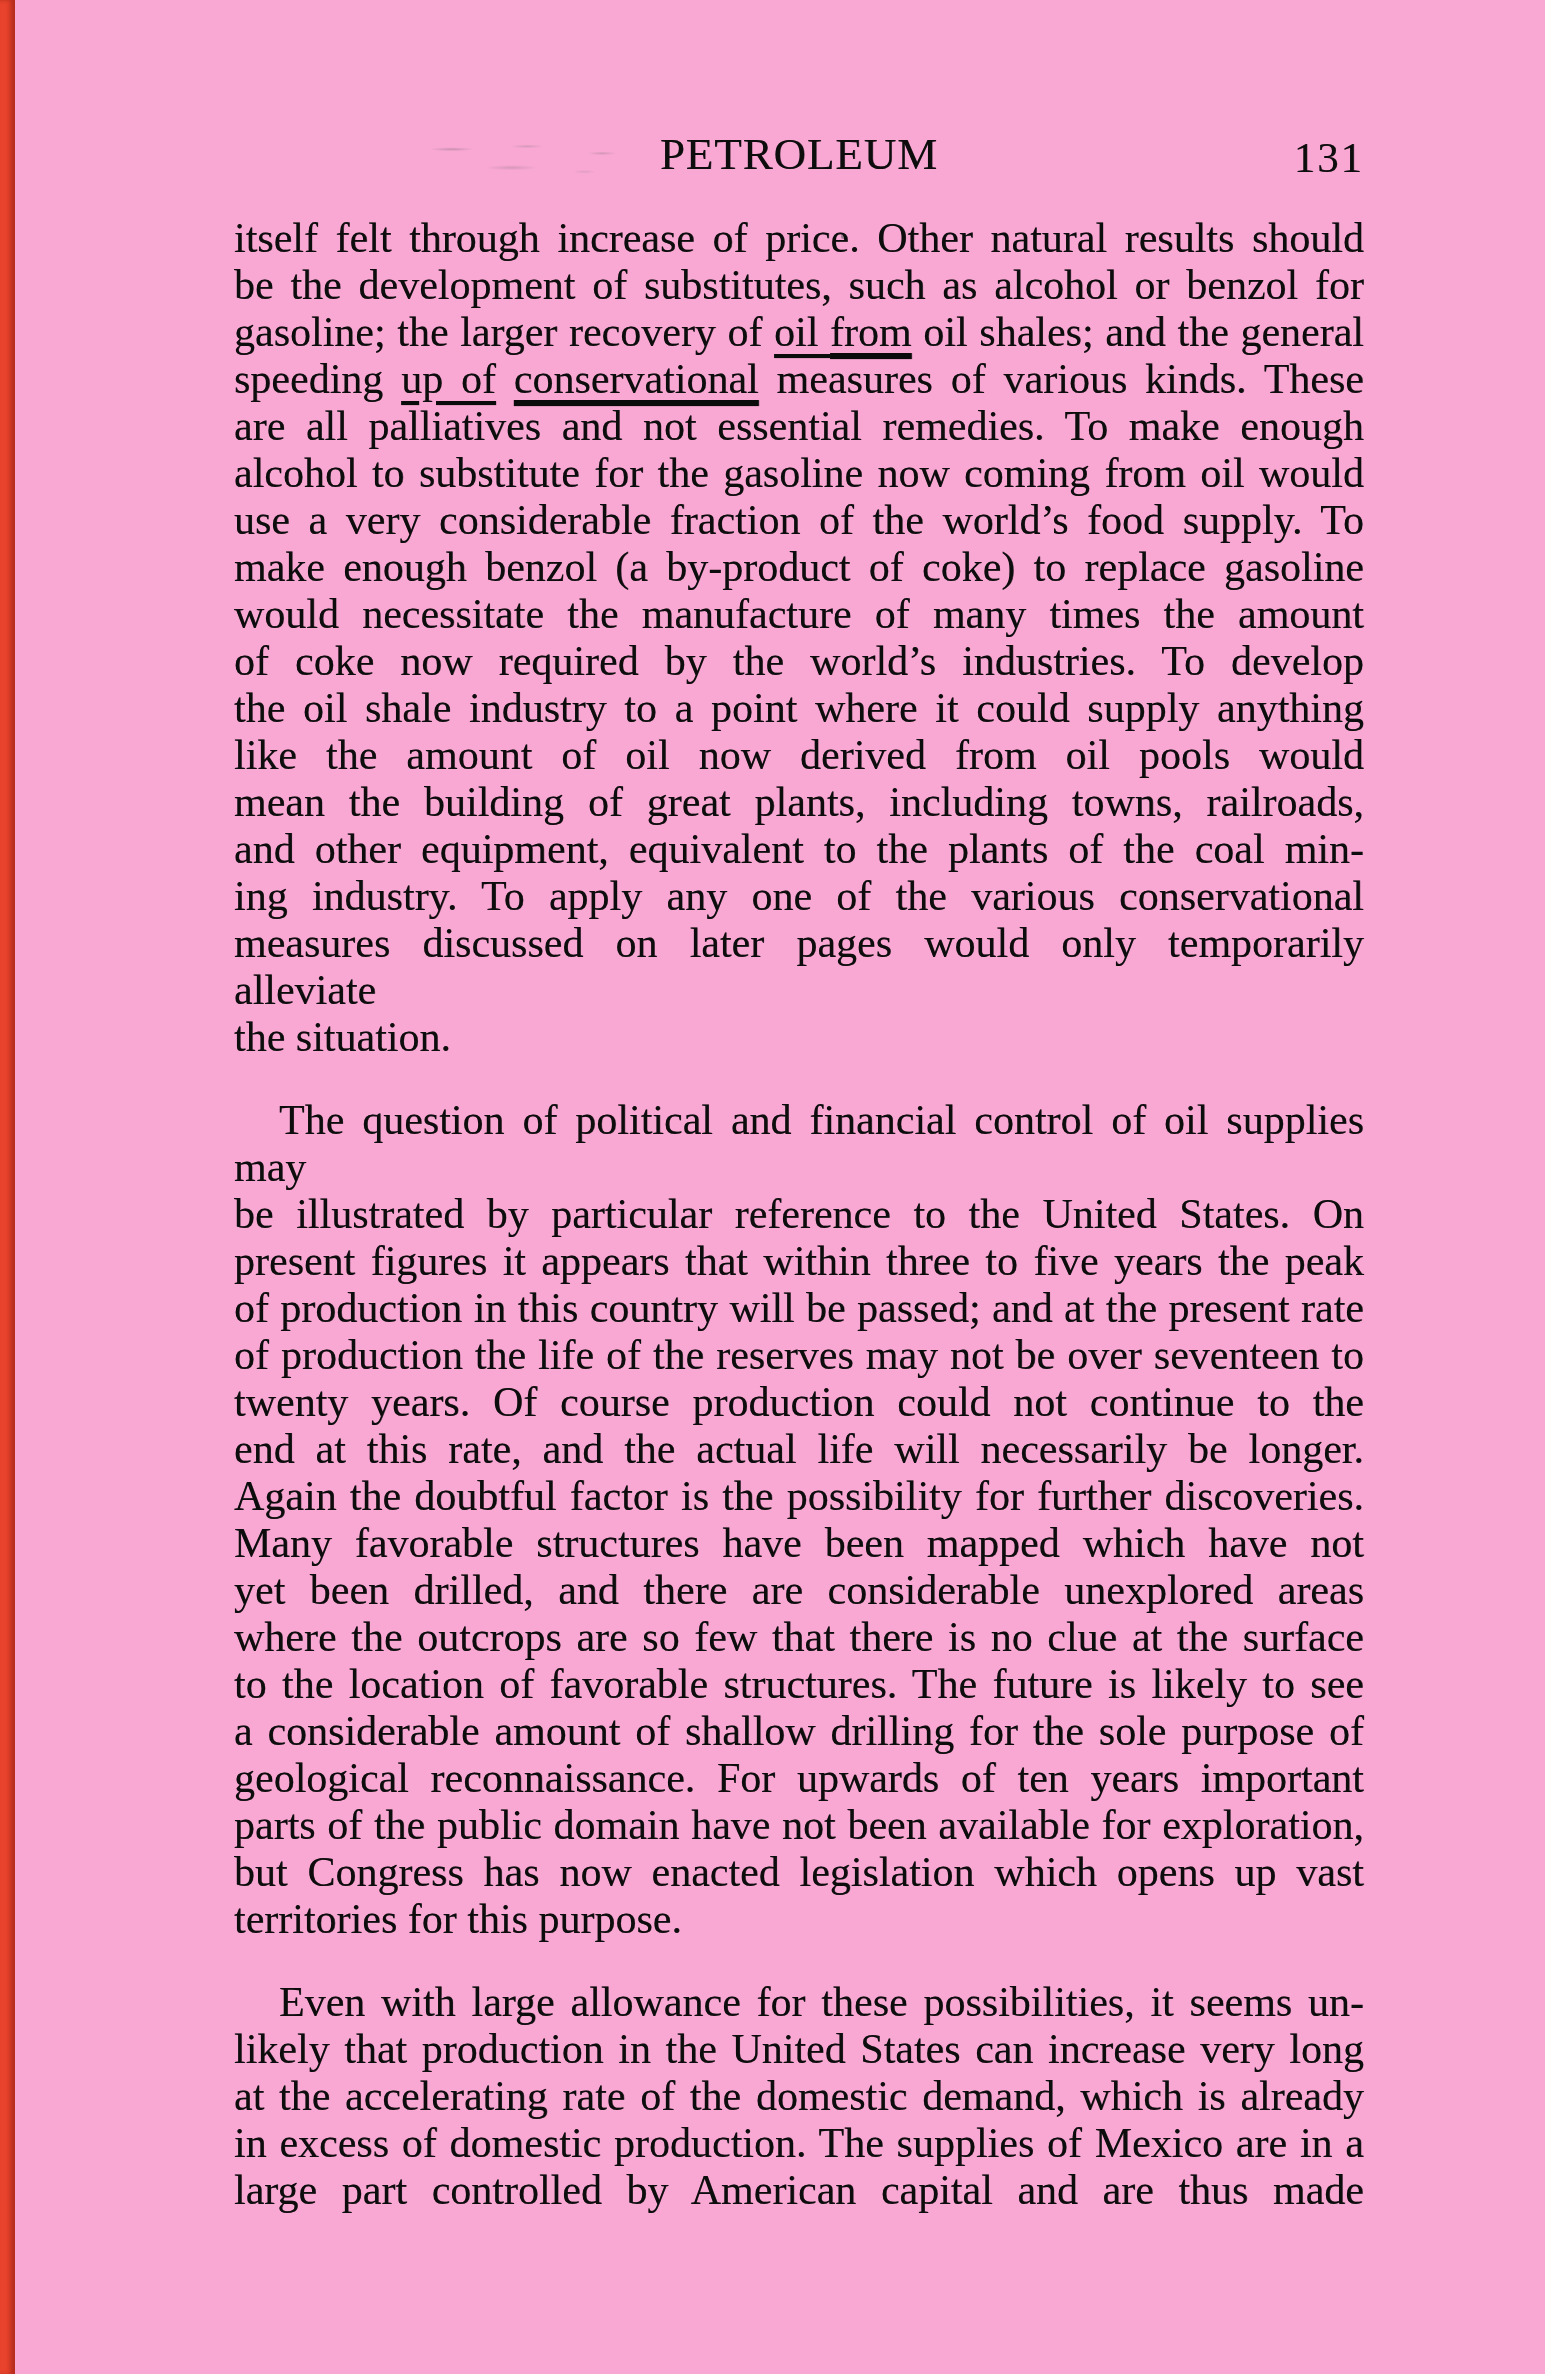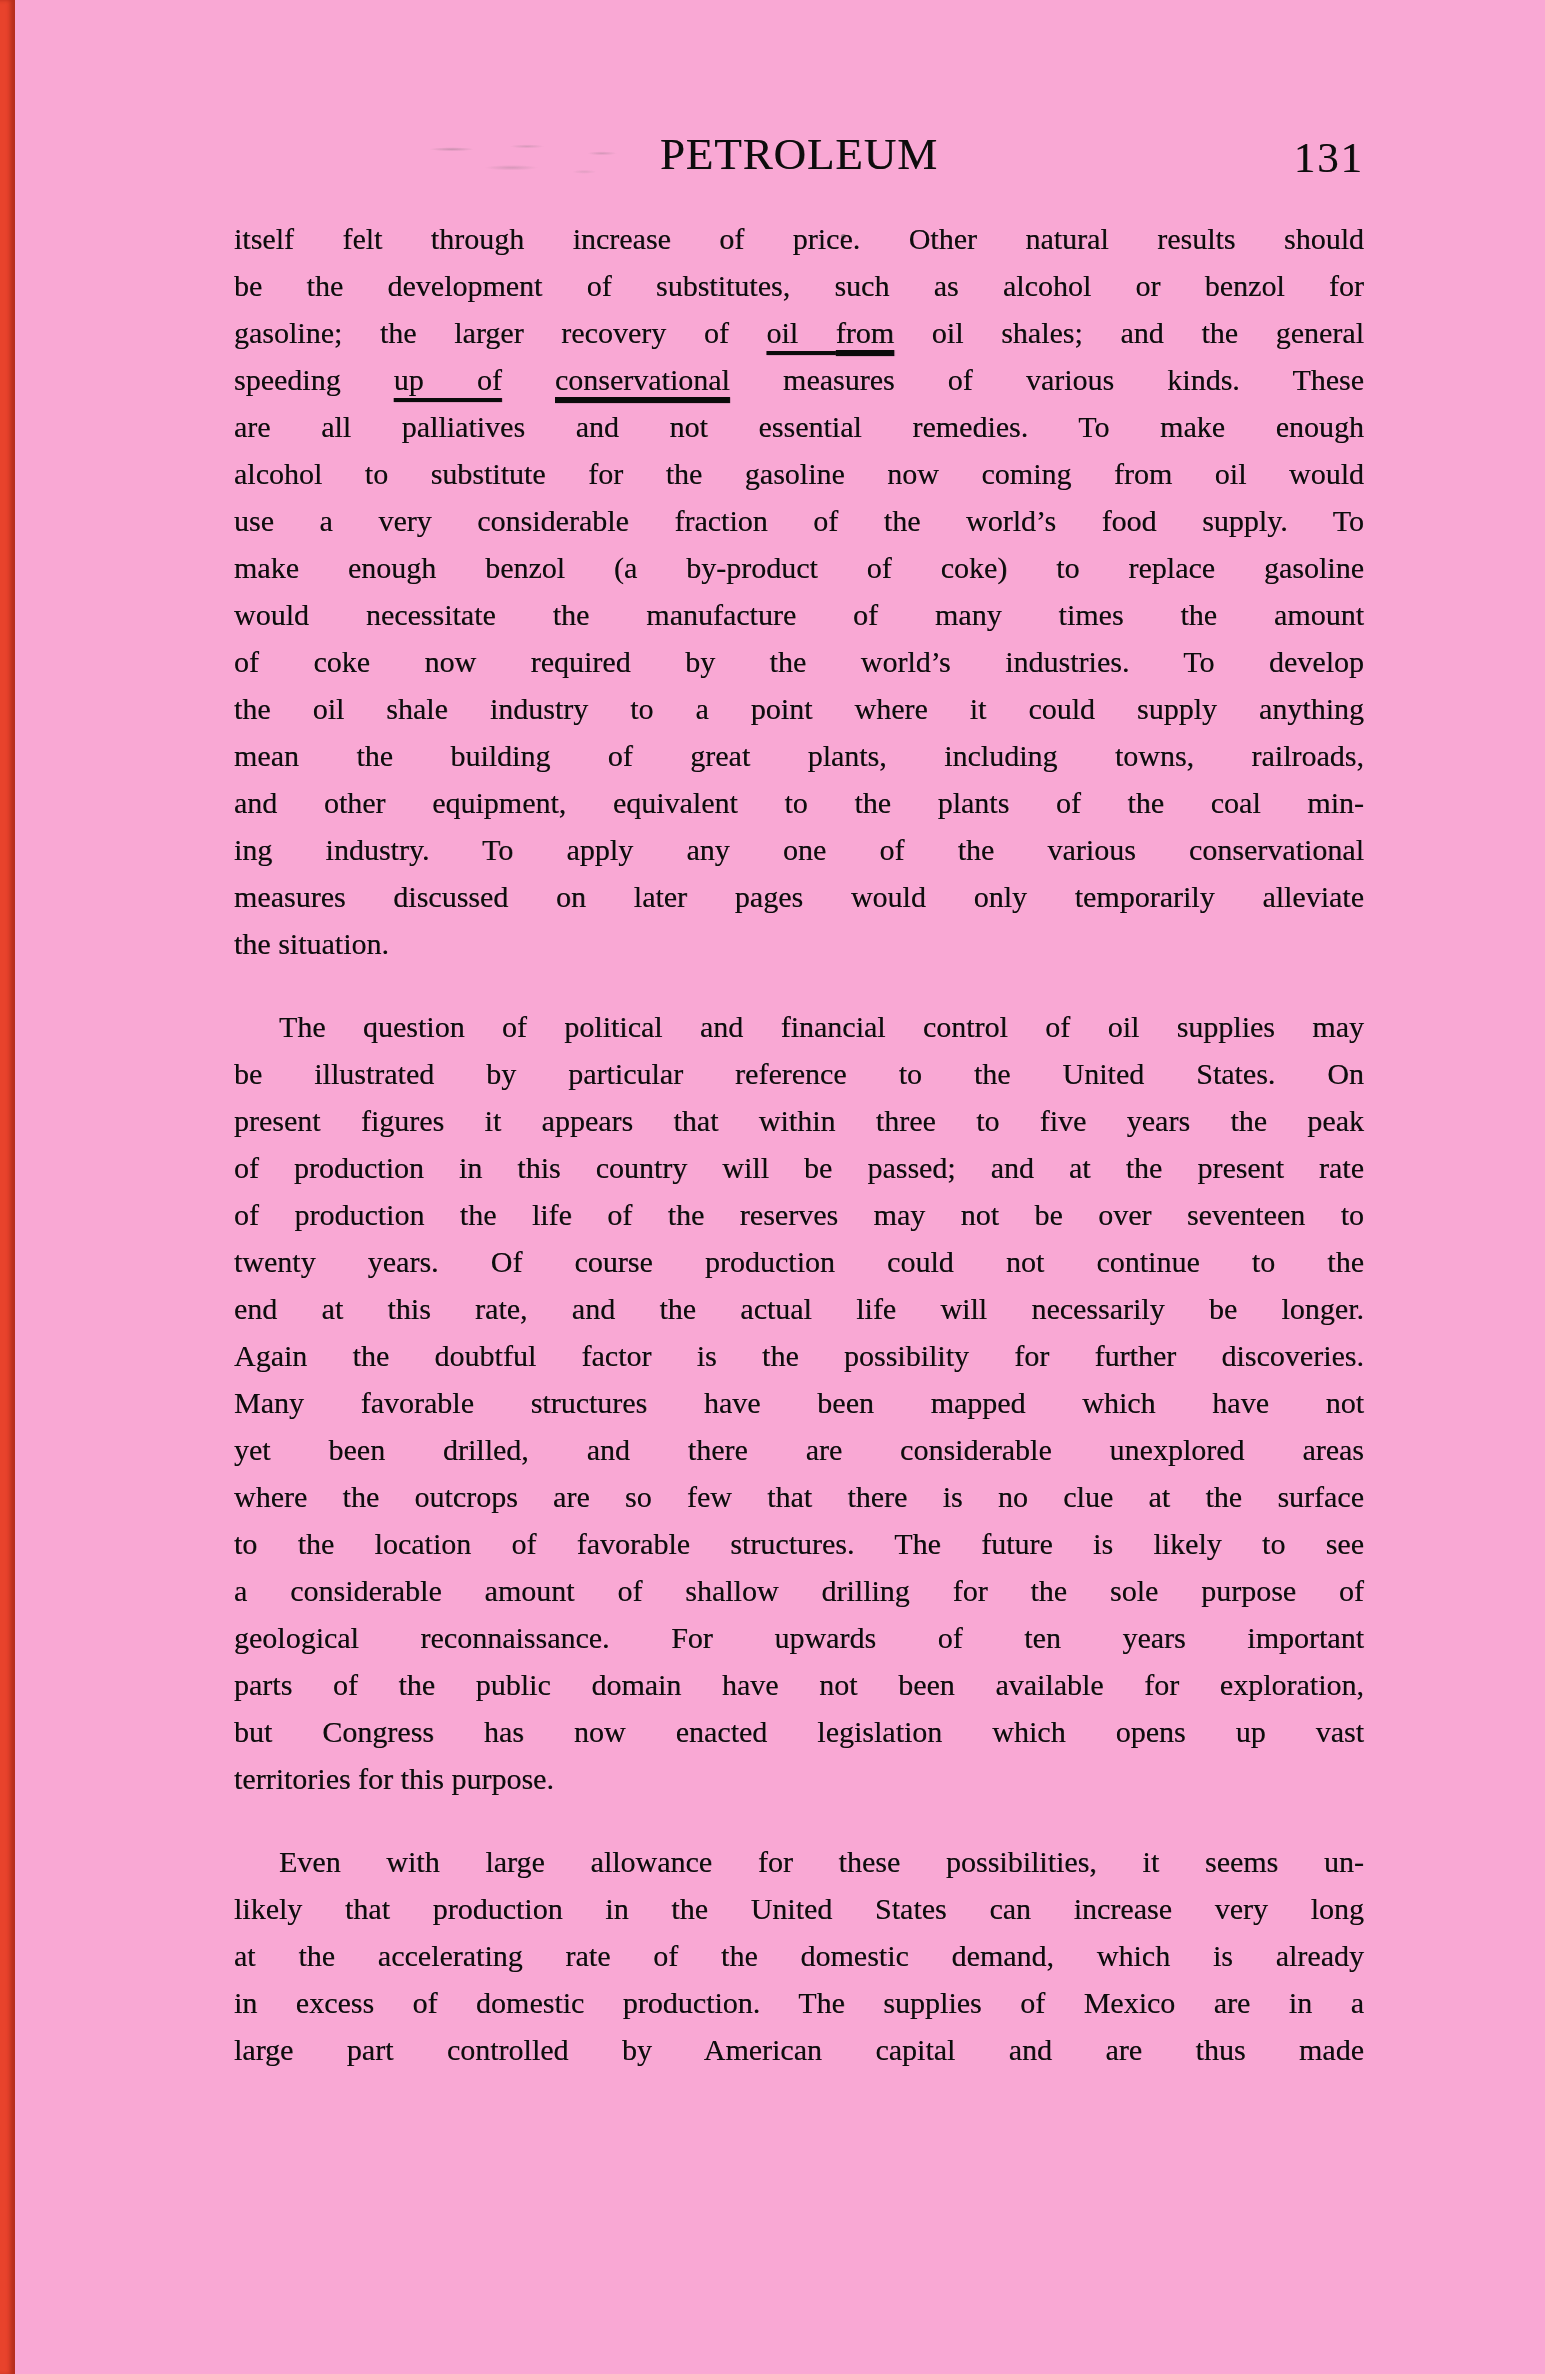--- a/index.html
+++ b/index.html
@@ -30,21 +30,21 @@
       radial-gradient(ellipse 38px 3.8px at 45% 70%, rgba(95,95,95,.40), transparent 70%),
       radial-gradient(ellipse 21px 2.8px at 86% 35%, rgba(100,100,100,.45), transparent 70%),
       radial-gradient(ellipse 17px 2.8px at 78% 80%, rgba(120,120,120,.35), transparent 70%);
   }
   .speck {
     position:absolute; left:841px; top:234px; width:4.7px; height:4.7px;
     background:#555; border-radius:50%; opacity:.55;
   }
   .textblock {
     position:absolute; left:234px; top:215px; width:1130px;
-    font-size:30px; line-height:47px;
+    font-size:42px; line-height:47px;
     text-shadow:0.3px 0.2px 0 rgba(0,0,0,.5);
   }
   .line { text-align:justify; text-align-last:justify; }
   .line.end { text-align:left; text-align-last:left; }
   .line.indent { text-indent:45px;margin-top:36px; }
   .u1 {
     text-decoration:underline; text-decoration-thickness:3.8px;
     text-underline-offset:7.5px; text-decoration-color:#0b0b0b;margin-top:43px;
   }
   .u2 {
@@ -68,20 +68,21 @@
       <div class="line">be the development of substitutes, such as alcohol or benzol for</div>
       <div class="line">gasoline; the larger recovery of <span class="u1">oil </span><span class="u2">from</span> oil shales; and the general</div>
       <div class="line">speeding <span class="u1">up of</span> <span class="u2">conservational</span> measures of various kinds.  These</div>
       <div class="line">are all palliatives and not essential remedies.  To make enough</div>
       <div class="line">alcohol to substitute for the gasoline now coming from oil would</div>
       <div class="line">use a very considerable fraction of the world’s food supply.  To</div>
       <div class="line">make enough benzol (a by-product of coke) to replace gasoline</div>
       <div class="line">would necessitate the manufacture of many times the amount</div>
       <div class="line">of coke now required by the world’s industries.  To develop</div>
       <div class="line">the oil shale industry to a point where it could supply anything</div>
+      <div class="line">like the amount of oil now derived from oil pools would</div>
       <div class="line">mean the building of great plants, including towns, railroads,</div>
       <div class="line">and other equipment, equivalent to the plants of the coal min-</div>
       <div class="line">ing industry.  To apply any one of the various conservational</div>
       <div class="line">measures discussed on later pages would only temporarily alleviate</div>
       <div class="line end">the situation.</div>
       <div class="line indent">The question of political and financial control of oil supplies may</div>
       <div class="line">be illustrated by particular reference to the United States.  On</div>
       <div class="line">present figures it appears that within three to five years the peak</div>
       <div class="line">of production in this country will be passed; and at the present rate</div>
       <div class="line">of production the life of the reserves may not be over seventeen to</div>

